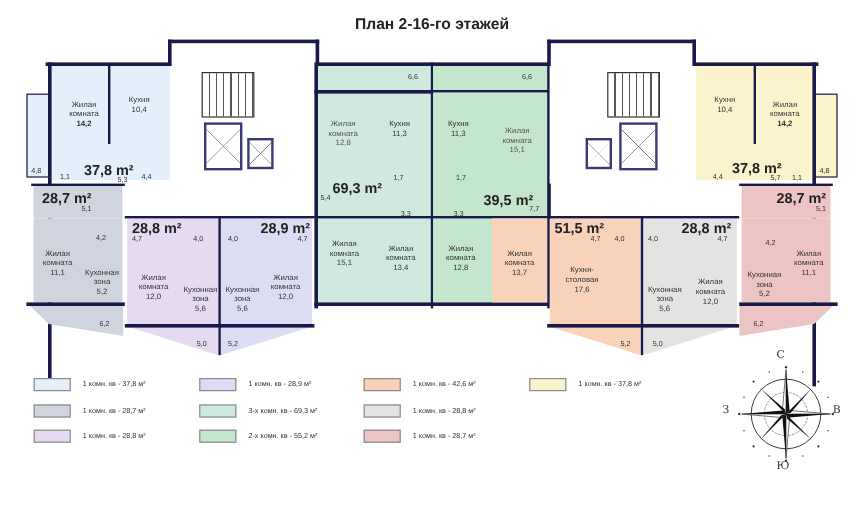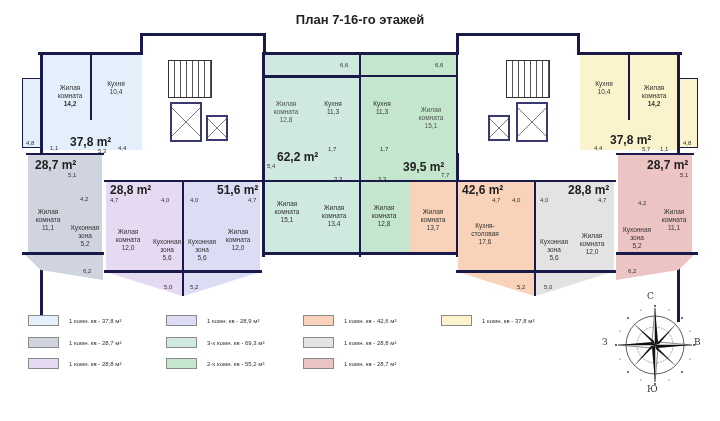--- a/index.html
+++ b/index.html
@@ -14,21 +14,21 @@
   .legend { position:absolute; left:0; top:305px; width:560px; height:70px; }
   .lg-item { position:absolute; display:flex; align-items:center; }
   .sw { width:31px; height:11px; border:1px solid #8a8a8a; box-sizing:border-box; margin-right:10px; }
   .lg-text { font-size:6px; color:#333; }
   .compass { position:absolute; left:600px; top:285px; width:110px; height:120px; }
   .dir { position:absolute; font-family:"DejaVu Serif", serif; font-size:9px; color:#333; }
 </style>
 </head>
 <body>
 
-<div class="title">План 7-16-го этажей</div>
+<div class="title">План 2-16-го этажей</div>
 
 <div class="plan">
 
   <div class="wall" style="left:38px;top:52px;width:644px;height:3px;"></div>
 
   <div class="room" style="left:42px;top:55px;width:100px;height:95px;background:#e3f0fb;"></div>
   <div class="room" style="left:22px;top:78px;width:20px;height:70px;background:#e3f0fb;border:1px solid #1a1a4a;"></div>
   <div class="wall" style="left:40px;top:52px;width:3px;height:270px;"></div>
   <div class="wall" style="left:90px;top:55px;width:2px;height:65px;"></div>
   <div class="lbl" style="left:48px;top:84px;width:44px;">Жилая
@@ -73,21 +73,21 @@
   <div class="lbl" style="left:108px;top:228px;width:40px;">Жилая
 комната</div>
   <div class="lbl" style="left:108px;top:244px;width:40px;">12,0</div>
   <div class="lbl" style="left:150px;top:238px;width:34px;">Кухонная
 зона</div>
   <div class="lbl" style="left:150px;top:254px;width:34px;">5,6</div>
   <div class="room" style="left:106px;top:272px;width:76px;height:24px;background:#e6d9f2;clip-path:polygon(0 0,100% 0,100% 100%);"></div>
   <div class="num" style="left:164px;top:284px;">5,0</div>
 
   <div class="room" style="left:184px;top:182px;width:76px;height:90px;background:#dcdcf5;"></div>
-  <div class="area" style="left:217px;top:183px;">51,6 m²</div>
+  <div class="area" style="left:217px;top:183px;">28,9 m²</div>
   <div class="num" style="left:190px;top:197px;">4,0</div>
   <div class="num" style="left:248px;top:197px;">4,7</div>
   <div class="lbl" style="left:185px;top:238px;width:34px;">Кухонная
 зона</div>
   <div class="lbl" style="left:185px;top:254px;width:34px;">5,6</div>
   <div class="lbl" style="left:218px;top:228px;width:40px;">Жилая
 комната</div>
   <div class="lbl" style="left:218px;top:244px;width:40px;">12,0</div>
   <div class="room" style="left:184px;top:272px;width:76px;height:24px;background:#dcdcf5;clip-path:polygon(0 0,100% 0,0 100%);"></div>
   <div class="num" style="left:190px;top:284px;">5,2</div>
@@ -100,21 +100,21 @@
   <div class="room" style="left:264px;top:77px;width:96px;height:175px;background:#cfe9df;"></div>
   <div class="wall" style="left:262px;top:75px;width:196px;height:3px;"></div>
   <div class="wall" style="left:262px;top:52px;width:3px;height:205px;"></div>
   <div class="wall" style="left:359px;top:52px;width:2px;height:205px;"></div>
   <div class="lbl" style="left:266px;top:100px;width:40px;color:#555;">Жилая
 комната</div>
   <div class="lbl" style="left:266px;top:116px;width:40px;color:#555;">12,8</div>
   <div class="lbl" style="left:310px;top:100px;width:46px;">Кухня</div>
   <div class="lbl" style="left:310px;top:108px;width:46px;">11,3</div>
   <div class="num" style="left:328px;top:146px;">1,7</div>
-  <div class="area" style="left:277px;top:150px;">62,2 m²</div>
+  <div class="area" style="left:277px;top:150px;">69,3 m²</div>
   <div class="num" style="left:267px;top:163px;">5,4</div>
   <div class="num" style="left:334px;top:176px;">3,3</div>
   <div class="lbl" style="left:266px;top:200px;width:42px;">Жилая
 комната</div>
   <div class="lbl" style="left:266px;top:216px;width:42px;">15,1</div>
   <div class="lbl" style="left:312px;top:204px;width:44px;">Жилая
 комната</div>
   <div class="lbl" style="left:312px;top:220px;width:44px;">13,4</div>
 
   <div class="room" style="left:361px;top:55px;width:96px;height:20px;background:#c3e6cc;"></div>
@@ -131,21 +131,21 @@
   <div class="area" style="left:403px;top:160px;">39,5 m²</div>
   <div class="num" style="left:441px;top:172px;">7,7</div>
   <div class="lbl" style="left:362px;top:204px;width:44px;">Жилая
 комната</div>
   <div class="lbl" style="left:362px;top:220px;width:44px;">12,8</div>
   <div class="wall" style="left:262px;top:180px;width:196px;height:2px;"></div>
   <div class="wall" style="left:262px;top:252px;width:196px;height:3px;"></div>
 
   <div class="room" style="left:410px;top:182px;width:46px;height:70px;background:#f8d3b9;"></div>
   <div class="room" style="left:458px;top:182px;width:76px;height:90px;background:#f8d3b9;"></div>
-  <div class="area" style="left:462px;top:183px;">42,6 m²</div>
+  <div class="area" style="left:462px;top:183px;">51,5 m²</div>
   <div class="lbl" style="left:410px;top:208px;width:46px;">Жилая
 комната</div>
   <div class="lbl" style="left:410px;top:224px;width:46px;">13,7</div>
   <div class="num" style="left:492px;top:197px;">4,7</div>
   <div class="num" style="left:512px;top:197px;">4,0</div>
   <div class="lbl" style="left:460px;top:222px;width:50px;">Кухня-
 столовая</div>
   <div class="lbl" style="left:460px;top:238px;width:50px;">17,6</div>
   <div class="room" style="left:458px;top:272px;width:76px;height:24px;background:#f8d3b9;clip-path:polygon(0 0,100% 0,100% 100%);"></div>
   <div class="num" style="left:517px;top:284px;">5,2</div>

